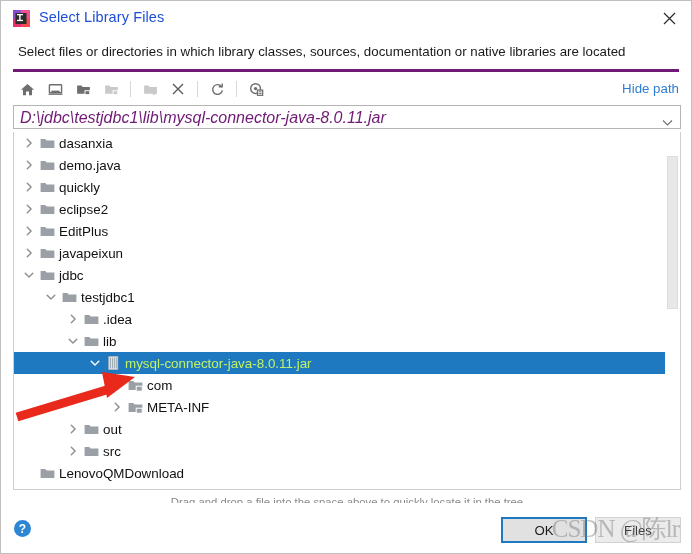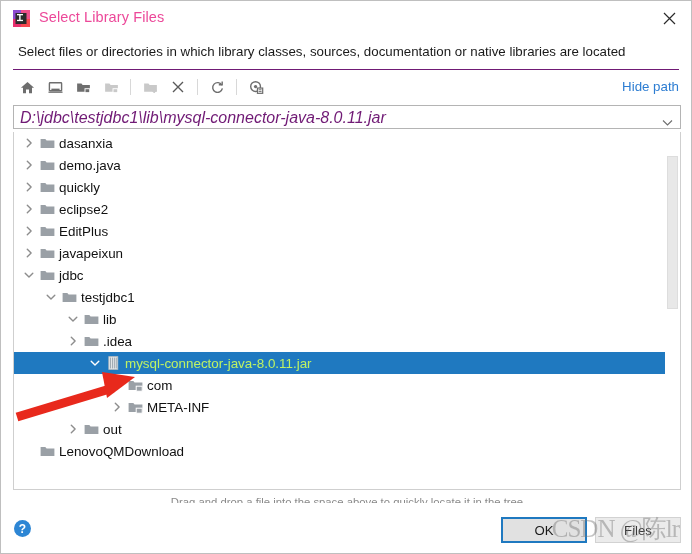--- a/index.html
+++ b/index.html
@@ -32,21 +32,21 @@
   }
   .title-icon {
     position: absolute;
     left: 12px; top: 9px;
     width: 17px; height: 17px;
   }
   .title-text {
     position: absolute;
     left: 38px; top: 8px;
     font-size: 14.5px;
-    color: #ec4899;
+    color: #1d4ed8;
     letter-spacing: .1px;
   }
   .close-btn {
     position: absolute;
     right: 8px; top: 4px;
     width: 28px; height: 26px;
     display: flex;
     align-items: center;
     justify-content: center;
     cursor: default;
@@ -61,21 +61,21 @@
     color: #1a1a1a;
     white-space: nowrap;
   }
 
   
   .toolbar {
     position: absolute;
     left: 12px; top: 68px;
     right: 12px;
     height: 32px;
-    border-top: 1px solid #701a75;
+    border-top: 3px solid #701a75;
   }
   .tb-icons {
     position: absolute;
     left: 0; top: 3px;
     display: flex;
     align-items: center;
     height: 28px;
   }
   .tb-btn {
     width: 28px; height: 26px;
@@ -478,43 +478,43 @@
             <svg width="15" height="13" viewBox="0 0 15 13">
               <path d="M0.6 2.1 h4.7 l1.3 1.5 h7.8 v7.5 h-13.8 z" fill="#9aa0a6"></path>
             </svg>
           </span>
           <span class="row-label">testjdbc1</span>
         </div>
         <div class="tree-row">
           <div style="flex: 0 0 50px;"></div>
           <span class="twisty">
             <svg width="10" height="10" viewBox="0 0 10 10" stroke="#8d8d8d">
+              <path fill="none" stroke-width="1.4" stroke-linecap="round" stroke-linejoin="round" d="M3.3 1.2 L7.1 5 L3.3 8.8" stroke="#8d8d8d"></path>
+            </svg>
+          </span>
+          <span class="row-icon">
+            <svg width="15" height="13" viewBox="0 0 15 13">
+              <path d="M0.6 2.1 h4.7 l1.3 1.5 h7.8 v7.5 h-13.8 z" fill="#9aa0a6"></path>
+            </svg>
+          </span>
+          <span class="row-label">.idea</span>
+        </div>
+        <div class="tree-row">
+          <div style="flex: 0 0 50px;"></div>
+          <span class="twisty">
+            <svg width="10" height="10" viewBox="0 0 10 10" stroke="#8d8d8d">
               <path fill="none" stroke-width="1.4" stroke-linecap="round" stroke-linejoin="round" d="M1.2 3.3 L5 7.1 L8.8 3.3" stroke="#8d8d8d"></path>
             </svg>
           </span>
           <span class="row-icon">
             <svg width="15" height="13" viewBox="0 0 15 13">
               <path d="M0.6 2.1 h4.7 l1.3 1.5 h7.8 v7.5 h-13.8 z" fill="#9aa0a6"></path>
             </svg>
           </span>
           <span class="row-label">lib</span>
-        </div>
-        <div class="tree-row">
-          <div style="flex: 0 0 50px;"></div>
-          <span class="twisty">
-            <svg width="10" height="10" viewBox="0 0 10 10" stroke="#8d8d8d">
-              <path fill="none" stroke-width="1.4" stroke-linecap="round" stroke-linejoin="round" d="M3.3 1.2 L7.1 5 L3.3 8.8" stroke="#8d8d8d"></path>
-            </svg>
-          </span>
-          <span class="row-icon">
-            <svg width="15" height="13" viewBox="0 0 15 13">
-              <path d="M0.6 2.1 h4.7 l1.3 1.5 h7.8 v7.5 h-13.8 z" fill="#9aa0a6"></path>
-            </svg>
-          </span>
-          <span class="row-label">.idea</span>
         </div>
         <div class="tree-row selected">
           <div style="flex: 0 0 72px;"></div>
           <span class="twisty">
             <svg width="10" height="10" viewBox="0 0 10 10" stroke="#ffffff">
               <path fill="none" stroke-width="1.4" stroke-linecap="round" stroke-linejoin="round" d="M1.2 3.3 L5 7.1 L8.8 3.3" stroke="#ffffff"></path>
             </svg>
           </span>
           <span class="row-icon">
             <svg width="11" height="14" viewBox="0 0 11 14">
@@ -565,20 +565,34 @@
             </svg>
           </span>
           <span class="row-icon">
             <svg width="15" height="13" viewBox="0 0 15 13">
               <path d="M0.6 2.1 h4.7 l1.3 1.5 h7.8 v7.5 h-13.8 z" fill="#9aa0a6"></path>
             </svg>
           </span>
           <span class="row-label">out</span>
         </div>
         <div class="tree-row">
+          <div style="flex: 0 0 50px;"></div>
+          <span class="twisty">
+            <svg width="10" height="10" viewBox="0 0 10 10" stroke="#8d8d8d">
+              <path fill="none" stroke-width="1.4" stroke-linecap="round" stroke-linejoin="round" d="M3.3 1.2 L7.1 5 L3.3 8.8" stroke="#8d8d8d"></path>
+            </svg>
+          </span>
+          <span class="row-icon">
+            <svg width="15" height="13" viewBox="0 0 15 13">
+              <path d="M0.6 2.1 h4.7 l1.3 1.5 h7.8 v7.5 h-13.8 z" fill="#9aa0a6"></path>
+            </svg>
+          </span>
+          <span class="row-label">src</span>
+        </div>
+        <div class="tree-row">
           <div style="flex: 0 0 6px;"></div>
           <span class="twisty"></span>
           <span class="row-icon">
             <svg width="15" height="13" viewBox="0 0 15 13">
               <path d="M0.6 2.1 h4.7 l1.3 1.5 h7.8 v7.5 h-13.8 z" fill="#9aa0a6"></path>
             </svg>
           </span>
           <span class="row-label">LenovoQMDownload</span>
         </div>
       </div>

